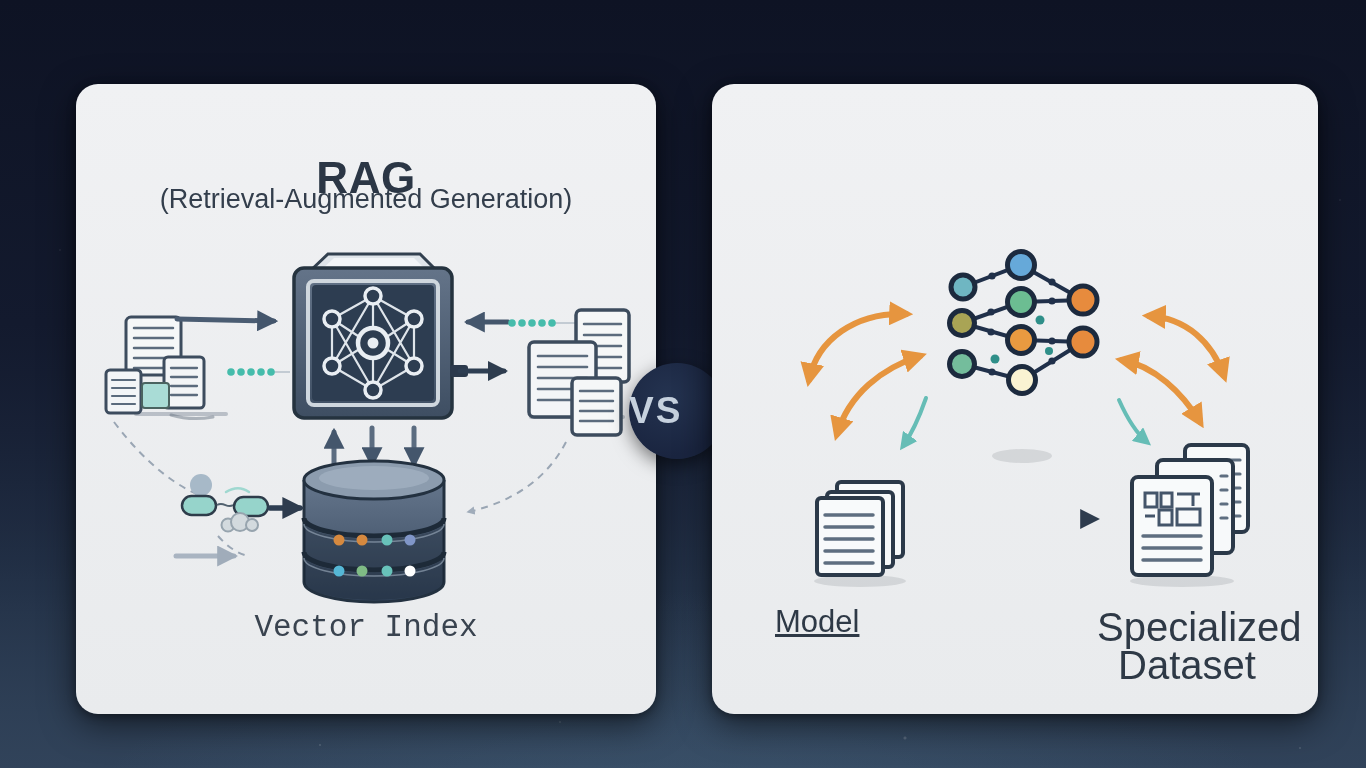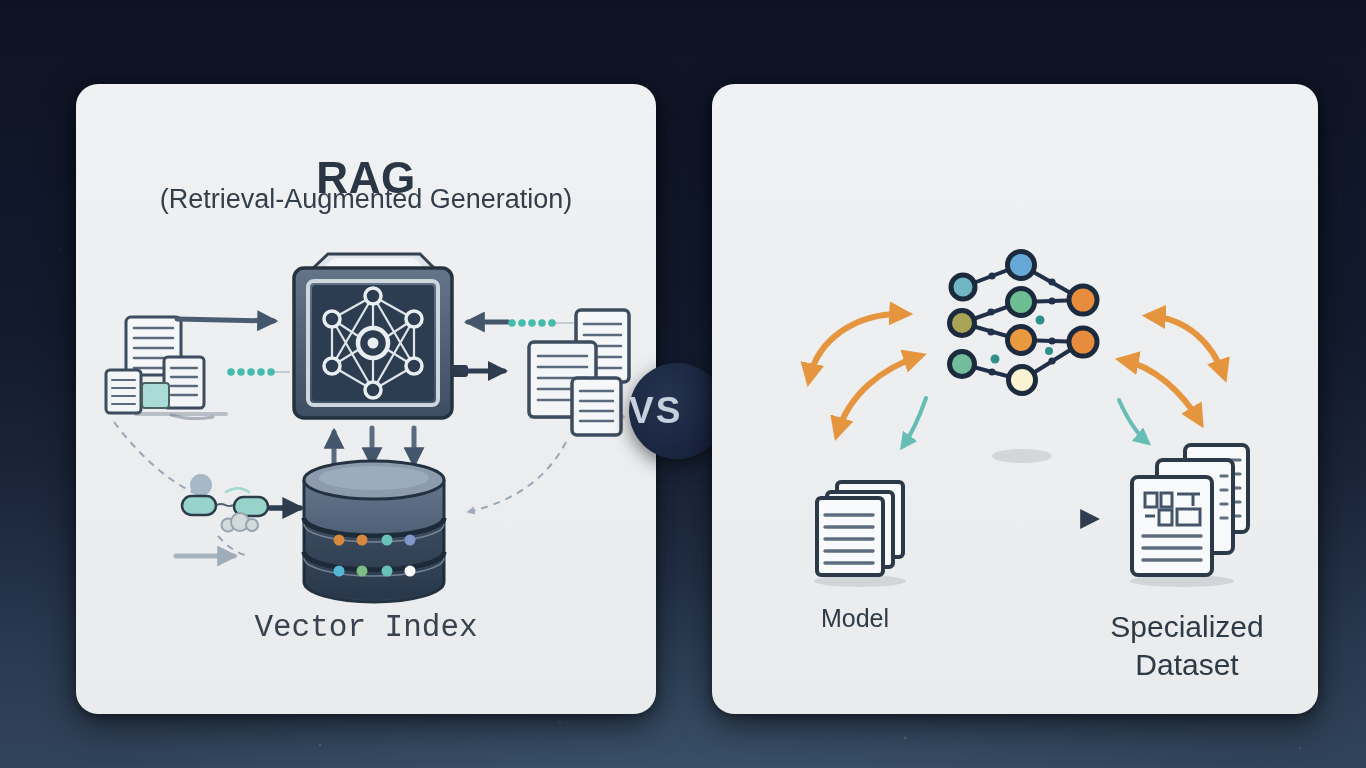--- a/index.html
+++ b/index.html
@@ -32,24 +32,24 @@
   .panel-subtitle{
     position:absolute;left:0;width:100%;text-align:center;top:100px;
     font-size:27px;font-weight:400;color:#333e4c;
   }
   .diagram{position:absolute;left:0;top:0;}
   .caption{
     position:absolute;left:0;width:100%;text-align:center;
     font-size:31px;font-weight:500;color:#39434f;font-family:Liberation Mono, monospace;
   }
   .caption.vector-index{top:526px;}
-  .label-model{position:absolute;left:63px;width:160px;top:520px;text-align:center;
-    font-size:25px;font-weight:500;color:#2e3946;}
+  .label-model{position:absolute;left:63px;width:160px;top:520px;
+    font-size:31px;font-weight:500;color:#2e3946;text-decoration:underline;}
   .label-dataset{position:absolute;left:385px;width:180px;top:524px;text-align:center;
-    font-size:30px;font-weight:500;color:#2e3946;line-height:38px;}
+    font-size:40px;font-weight:500;color:#2e3946;line-height:38px;}
   .vs-badge{
     position:absolute;left:629px;top:363px;width:96px;height:96px;border-radius:50%;
     background:radial-gradient(circle at 40% 35%, #243350, #1a2540 70%);
     display:flex;align-items:center;justify-content:flex-start;
     font-size:37px;font-weight:700;color:#c6d1de;letter-spacing:2px;
     box-shadow:0 6px 18px rgba(0,0,0,.5);
   }
 </style>
 </head>
 <body>

